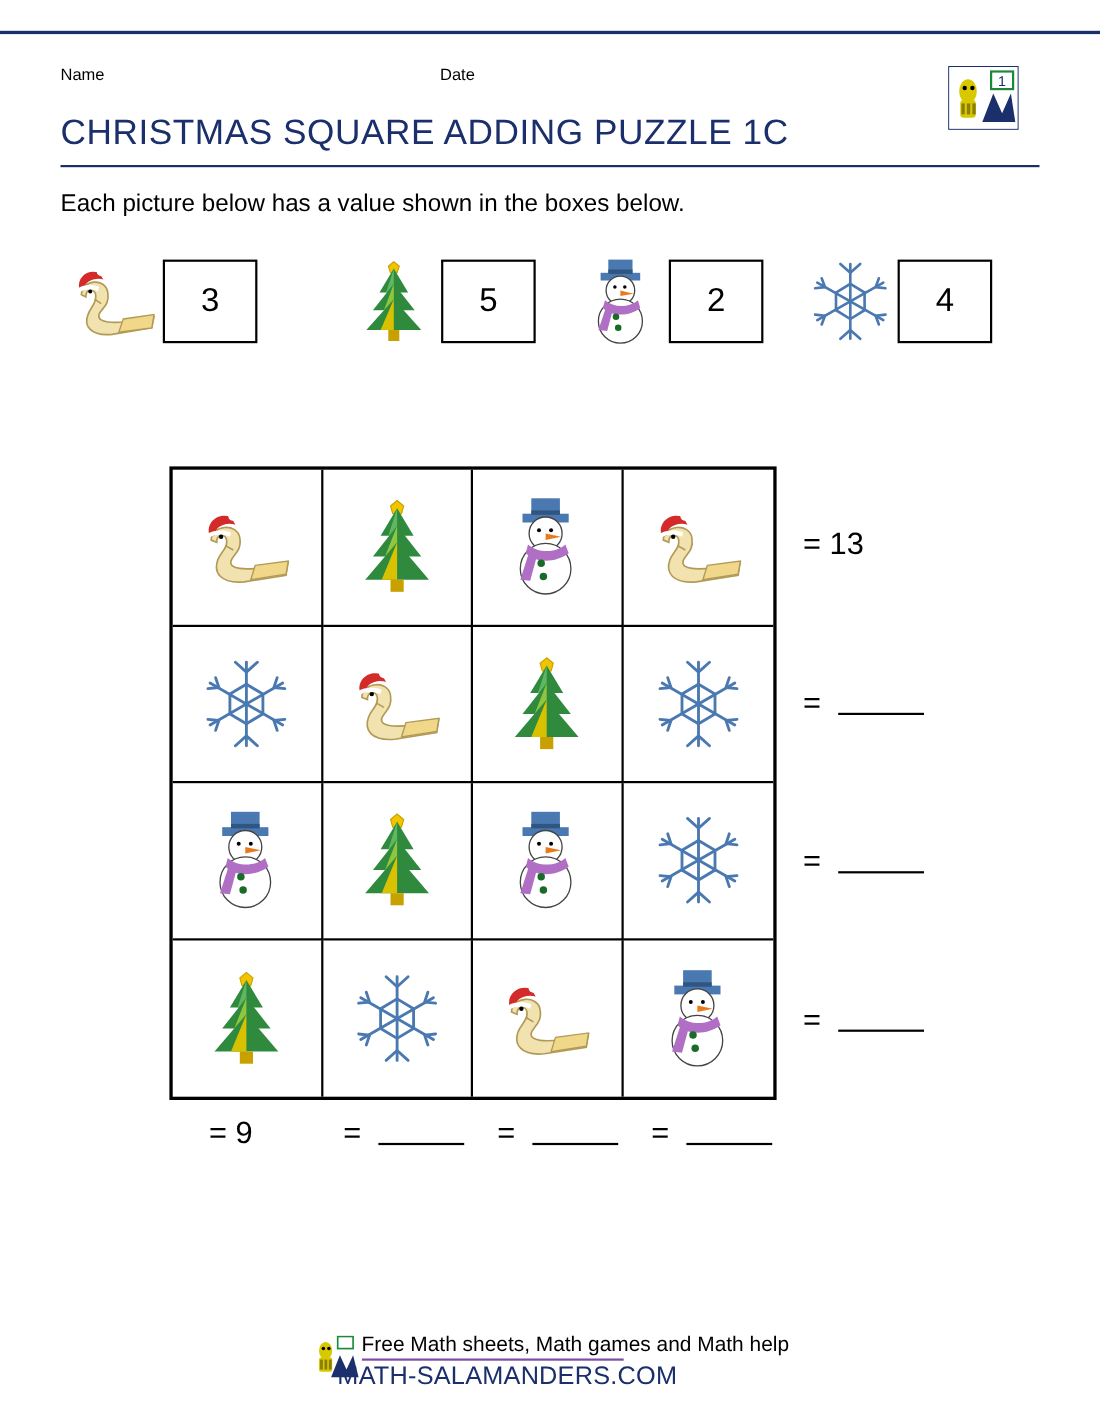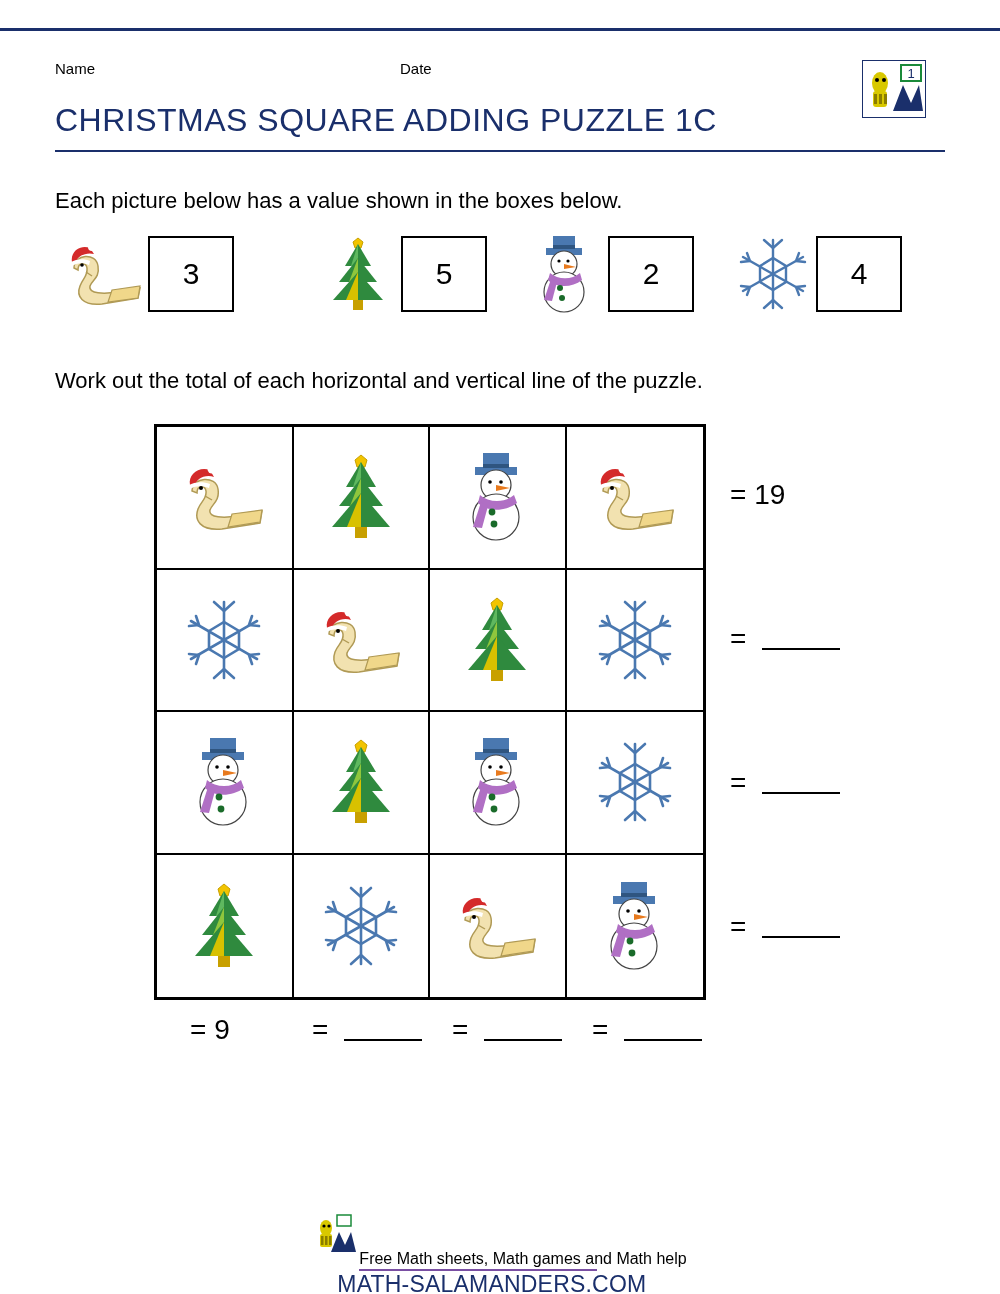--- a/index.html
+++ b/index.html
@@ -65,21 +65,21 @@
     position: absolute;
     top: 60px;
     left: 862px;
     width: 62px;
     height: 56px;
     border: 1px solid #1a2f6b;
     background: #ffffff;
   }
   .instruction-1 {
     position: absolute;
-    top: 188px;
+    top: 172px;
     left: 55px;
     font-size: 22px;
   }
   .instruction-2 {
     position: absolute;
     top: 368px;
     left: 55px;
     font-size: 22px;
   }
   
@@ -174,24 +174,23 @@
     left: 0;
     width: 1000px;
     text-align: center;
   }
   .footer-inner {
     display: inline-block;
     position: relative;
     text-align: left;
   }
   .footer-tagline {
-    font-size: 16px;
+    font-size: 19px;
     color: #000;
     margin-left: 46px;
-    margin-top: 38px;
   }
   .footer-rule {
     width: 238px;
     height: 2px;
     background: #7a4fa3;
     margin-left: 46px;
     margin-top: 1px;
   }
   .footer-url {
     font-size: 23px;
@@ -314,21 +313,20 @@
             <path d="M20 55 L11 54 M20 55 L17 63"></path>
             <path d="M30 34 L43 26 L56 34 L56 50 L43 58 L30 50 Z"></path>
           </g>
         </svg>
       </div>
       <div class="key-box">4</div>
     </div>
 
   </div>
 
-  <div class="instruction-2">Work out the total of each horizontal and vertical line of the puzzle.</div>
 
   <div class="grid">
 
     <div class="cell">
       <div class="pic">
         <svg viewBox="0 0 96 96" width="96" height="96" aria-hidden="true">
           <path d="M16 42 C16 28, 40 26, 42 40 C44 52, 36 55, 34 61 C32 69, 48 69, 62 67 L86 62 L84 74 L46 80 C24 82, 18 71, 22 60 C25 52, 31 50, 30 42 C29 36, 21 36, 21 44 Z" fill="#f2e2b0" stroke="#b09a55" stroke-width="1.5"></path>
           <path d="M56 65 L86 61 L84 73 L52 78 Z" fill="#f0d78a" stroke="#b09a55" stroke-width="1.2"></path>
           <path d="M14 36 C12 25, 23 17, 34 21 L38 28 C29 25, 19 30, 19 38 Z" fill="#d42a2a"></path>
           <circle cx="36" cy="20" r="4.5" fill="#ffffff"></circle>
@@ -578,21 +576,21 @@
           <circle cx="43" cy="63" r="3.4" fill="#1a6b2a"></circle>
           <circle cx="45" cy="75" r="3.4" fill="#1a6b2a"></circle>
         </svg>
       </div>
     </div>
 
   </div>
 
   <div class="row-total" style="top:479px;">
     <span>=</span>
-    <span>19</span>
+    <span>13</span>
   </div>
   <div class="row-total" style="top:623px;">
     <span>=</span>
     <span class="blank"></span>
   </div>
   <div class="row-total" style="top:767px;">
     <span>=</span>
     <span class="blank"></span>
   </div>
   <div class="row-total" style="top:911px;">

